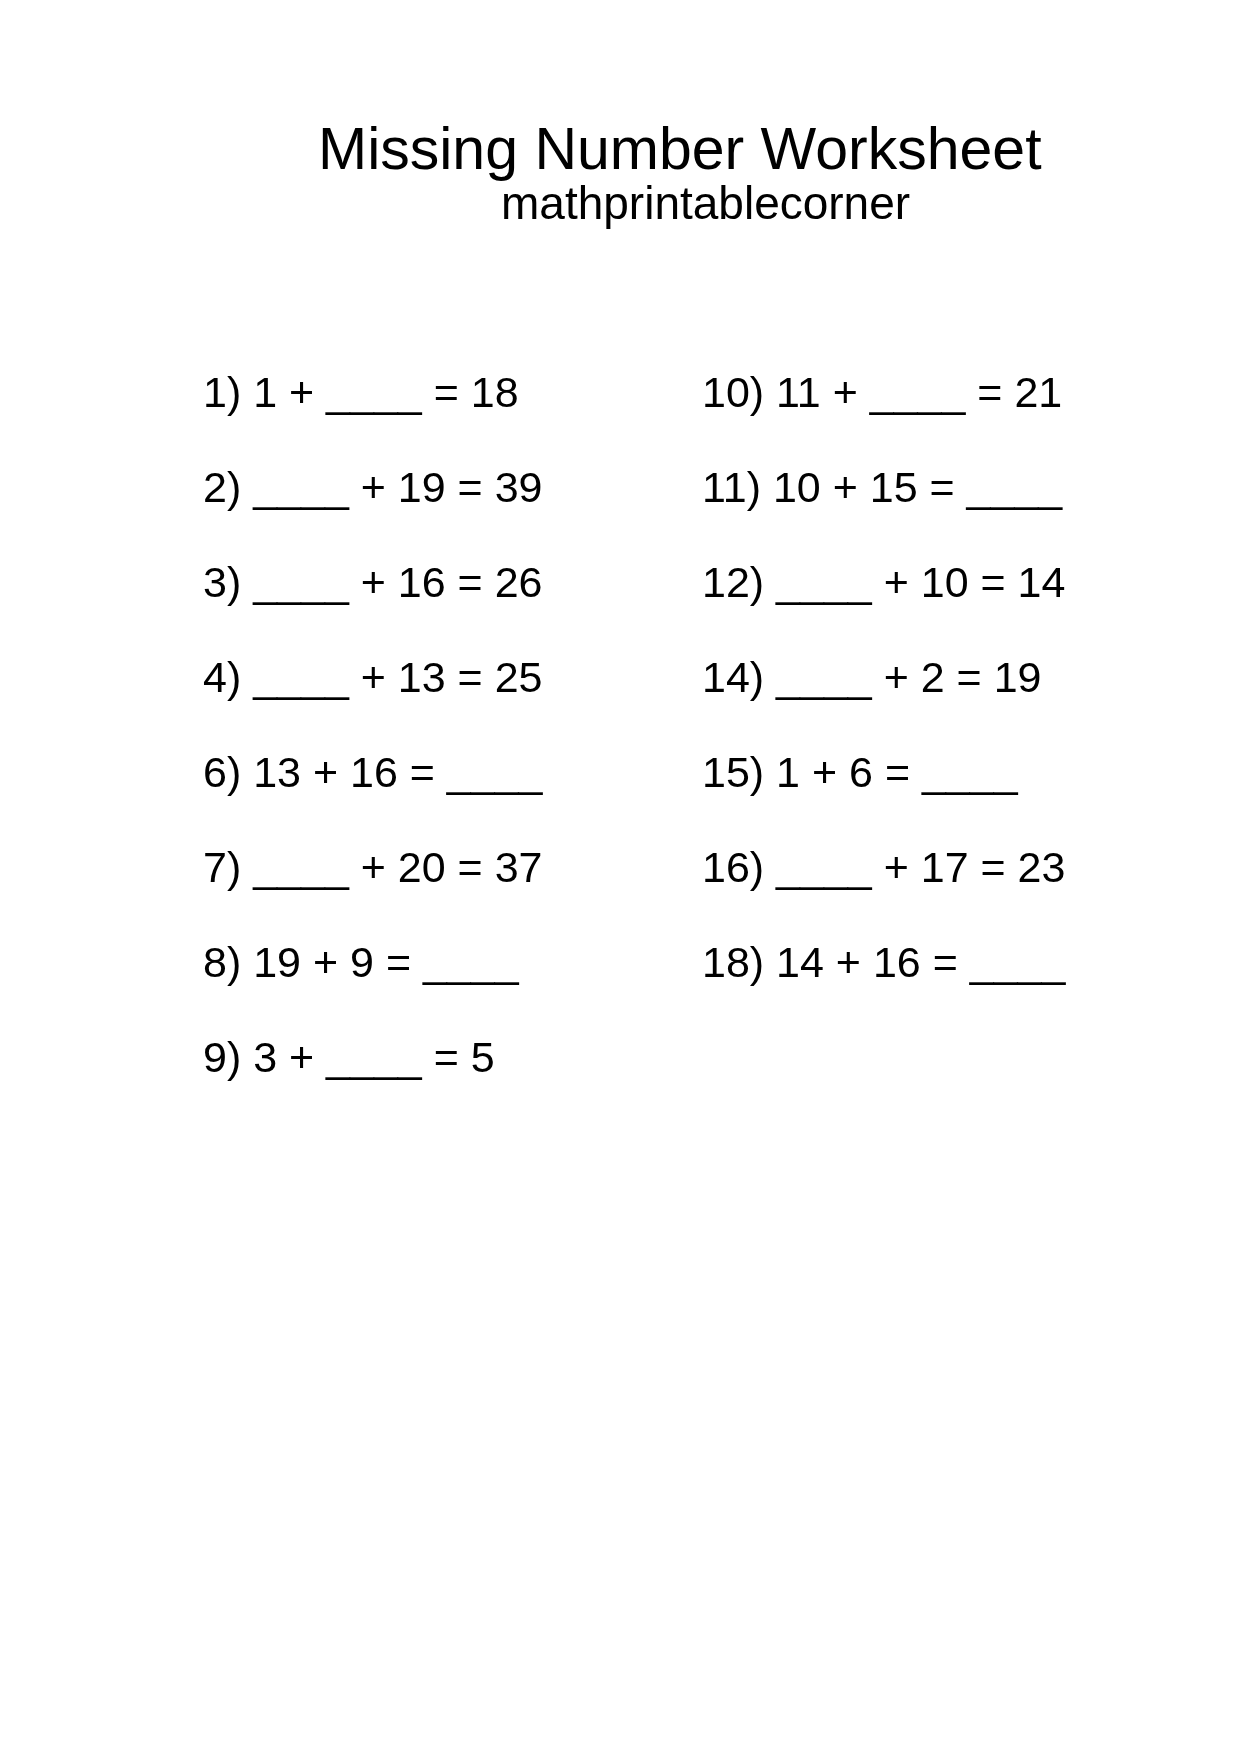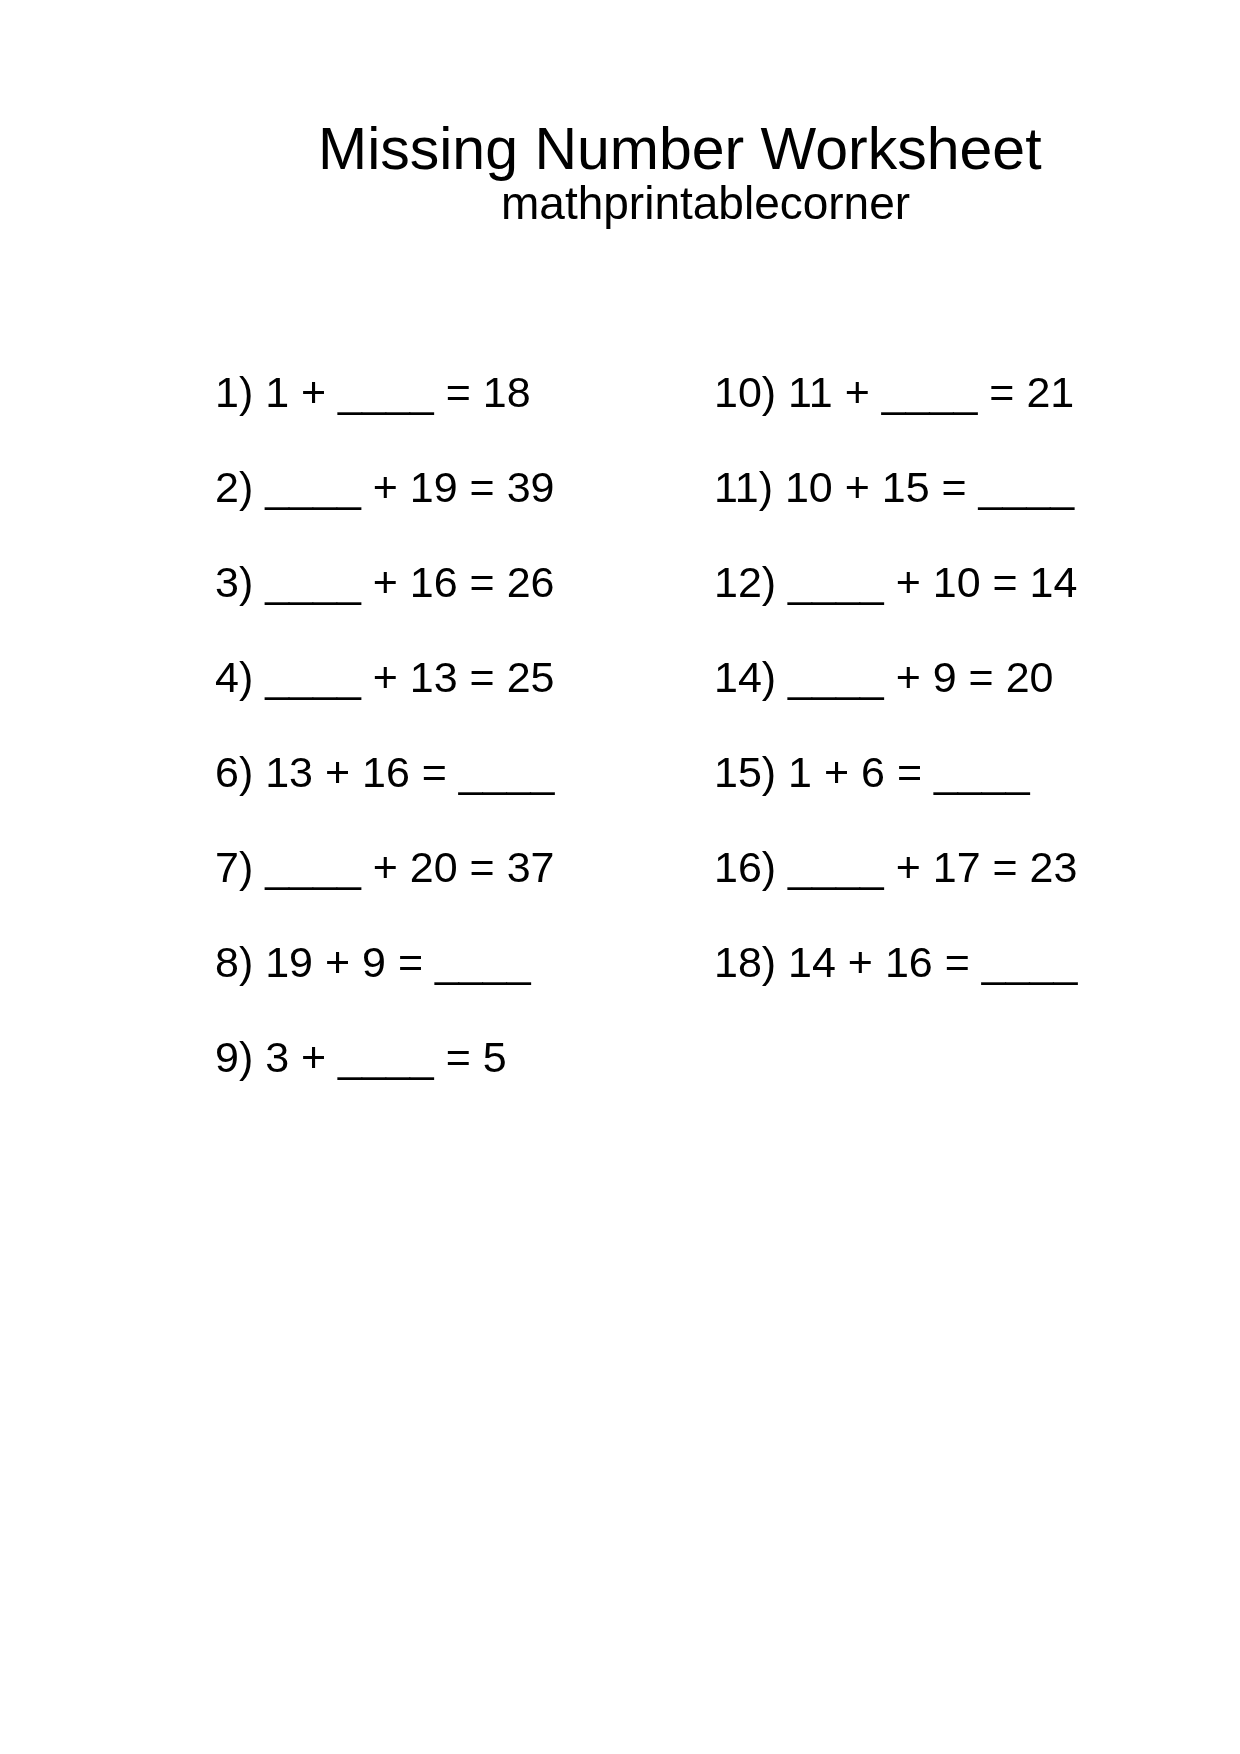--- a/index.html
+++ b/index.html
@@ -30,21 +30,20 @@
       left: 501px;
       top: 176px;
       font-size: 46px;
       line-height: 54px;
       color: #000000;
       white-space: nowrap;
     }
     .column {
       position: absolute;
       top: 345px;
-      margin-left: 12px;
     }
     .column.left { left: 203px; }
     .column.right { left: 702px; }
     .problem {
       font-size: 43px;
       line-height: 95px;
       height: 95px;
       white-space: pre;
     }
   </style>
@@ -62,17 +61,17 @@
   <div class="problem">6) 13 + 16 = ____</div>
   <div class="problem">7) ____ + 20 = 37</div>
   <div class="problem">8) 19 + 9 = ____</div>
   <div class="problem">9) 3 + ____ = 5</div>
 </div>
 
 <div class="column right">
   <div class="problem">10) 11 + ____ = 21</div>
   <div class="problem">11) 10 + 15 = ____</div>
   <div class="problem">12) ____ + 10 = 14</div>
-  <div class="problem">14) ____ + 9 = 20</div>
+  <div class="problem">14) ____ + 2 = 19</div>
   <div class="problem">15) 1 + 6 = ____</div>
   <div class="problem">16) ____ + 17 = 23</div>
   <div class="problem">18) 14 + 16 = ____</div>
 </div>
 
 </body></html>

